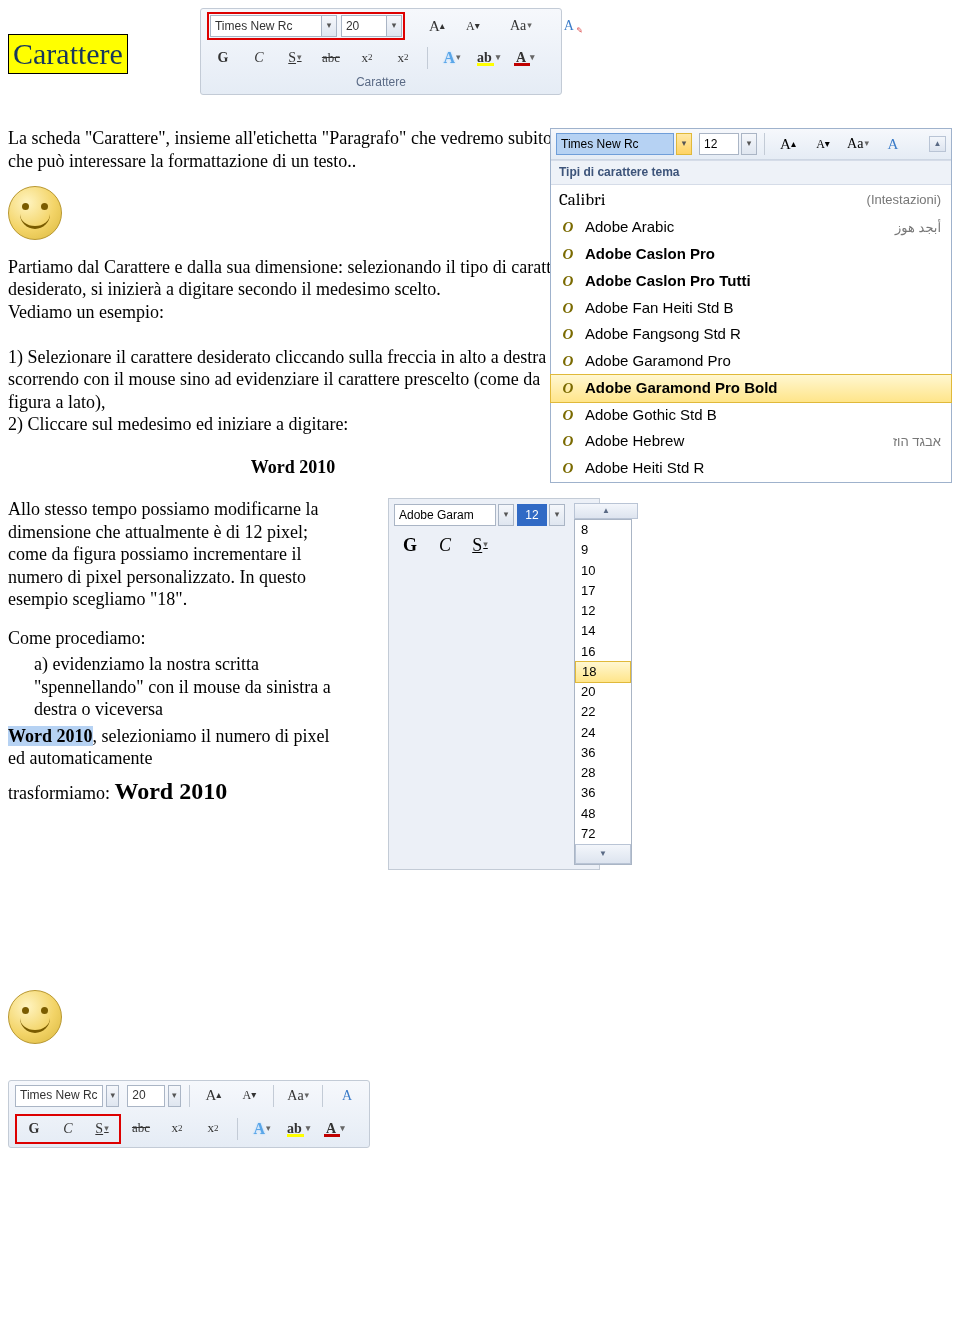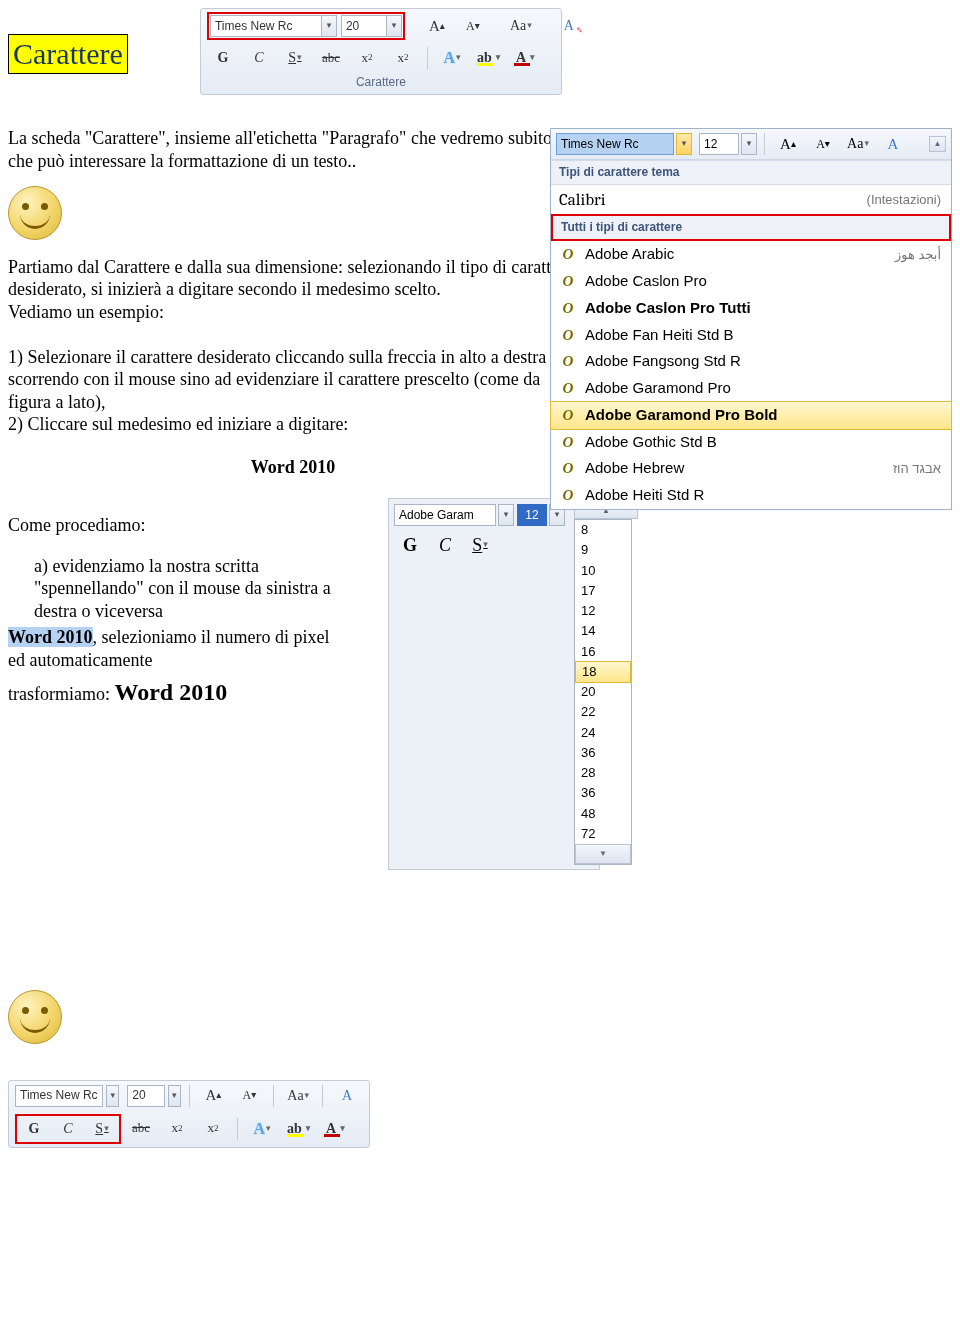--- a/index.html
+++ b/index.html
@@ -132,21 +132,22 @@
   <span>Vediamo un esempio:</span><br>
   <br>
   <span>1) Selezionare il carattere desiderato cliccando sulla freccia in alto a destra e scorrendo con il mouse sino ad evidenziare il carattere prescelto (come da figura a lato),</span><br>
   <span>2) Cliccare sul medesimo ed iniziare a digitare:</span>
   <p style="text-align:center;font-weight:bold;margin:20px 0">Word 2010</p>
 </div>
 
 
 <div class="doc-flex">
   <div style="width:340px">
-    <p style="margin:16px 0 18px">Come procediamo:</p>
+    <span>Allo stesso tempo possiamo modificarne la dimensione che attualmente è di 12 pixel; come da figura possiamo incrementare il numero di pixel personalizzato. In questo esempio scegliamo "18".</span>
+    <p style="margin:16px 0 4px">Come procediamo:</p>
     <div style="padding-left:26px">a)  evidenziamo la nostra scritta "spennellando" con il mouse da sinistra a destra o viceversa</div>
     <div style="margin-top:4px">
       <span class="highlight-txt" style="font-weight:bold">Word 2010</span><span>, selezioniamo il numero di pixel ed automaticamente</span>
     </div>
     <div style="margin-top:6px">
       <span>trasformiamo: </span><span class="bold-garamond">Word 2010</span>
     </div>
   </div>
 
   <div class="sizepanel" style="display: flex; flex-direction: column;">
@@ -288,30 +289,29 @@
       <span class="scroll-btn">▲</span>
     </span>
   </div>
   <div class="sec">Tipi di carattere tema</div>
   <div id="theme">
         <div class="fitem">
           <span style="font-family:Cambria,serif;font-size:17px">Calibri</span>
           <span class="samp">(Intestazioni)</span>
         </div>
       </div>
-  <div class="sec redbox" style="border-width:2px;border-color:#d00">Tutti i tipi di carattere</div>
   <div id="fitems">
         <div class="fitem">
           <span class="o">O</span>
           <span style="font-weight:normal">Adobe Arabic</span>
           <span class="samp">أبجد هوز</span>
         </div>
         <div class="fitem">
           <span class="o">O</span>
-          <span style="font-weight:normal">Adobe Caslon Pro</span>
+          <span style="font-weight:bold">Adobe Caslon Pro</span>
         </div>
         <div class="fitem">
           <span class="o">O</span>
           <span style="font-weight:bold">Adobe Caslon Pro Tutti</span>
         </div>
         <div class="fitem">
           <span class="o">O</span>
           <span style="font-weight:normal">Adobe Fan Heiti Std B</span>
         </div>
         <div class="fitem">

